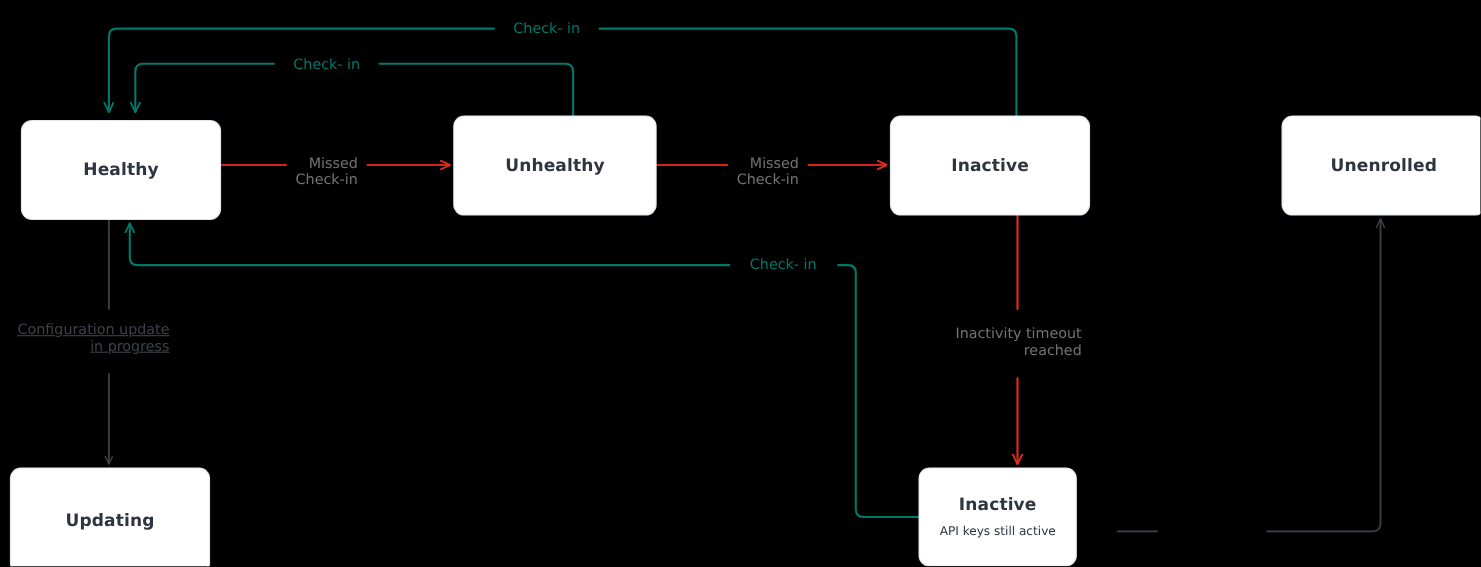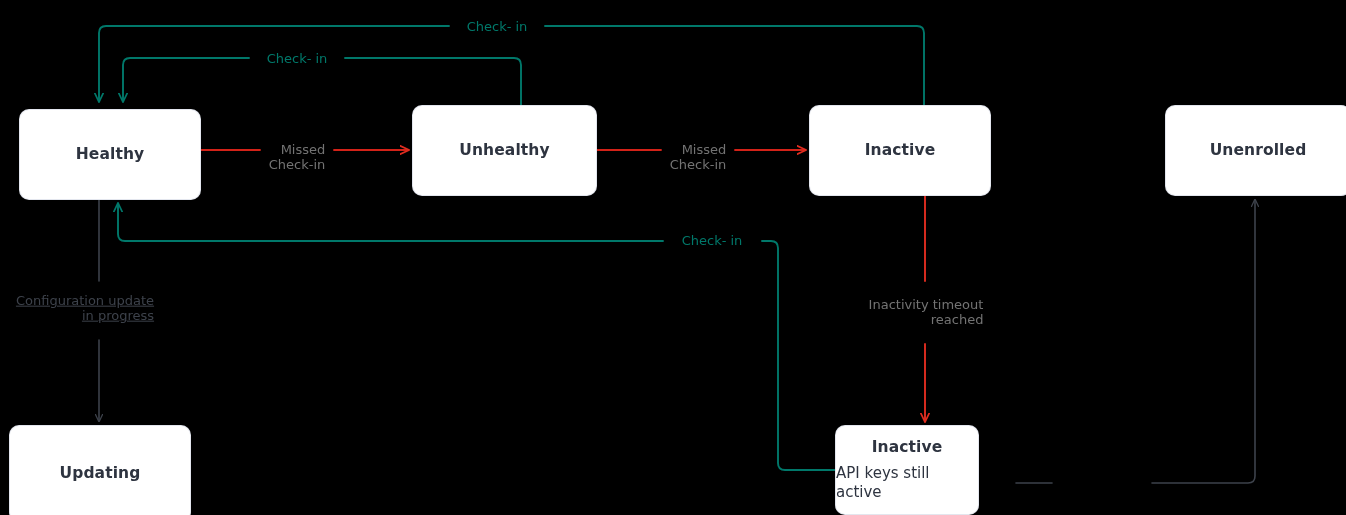--- a/index.html
+++ b/index.html
@@ -35,21 +35,21 @@
     box-sizing: border-box;
   }
   .node-title {
     font-size: 15.5px;
     font-weight: bold;
     color: #2e3440;
     letter-spacing: 0.1px;
     line-height: 1.2;
   }
   .node-sub {
-    font-size: 15px;
+    font-size: 11px;
     font-weight: normal;
     color: #2e3440;
     line-height: 1.25;
     margin-top: 7px;
   }
   .edge-label {
     position: absolute;
     text-align: right;
     line-height: 1.18;
     white-space: pre;

